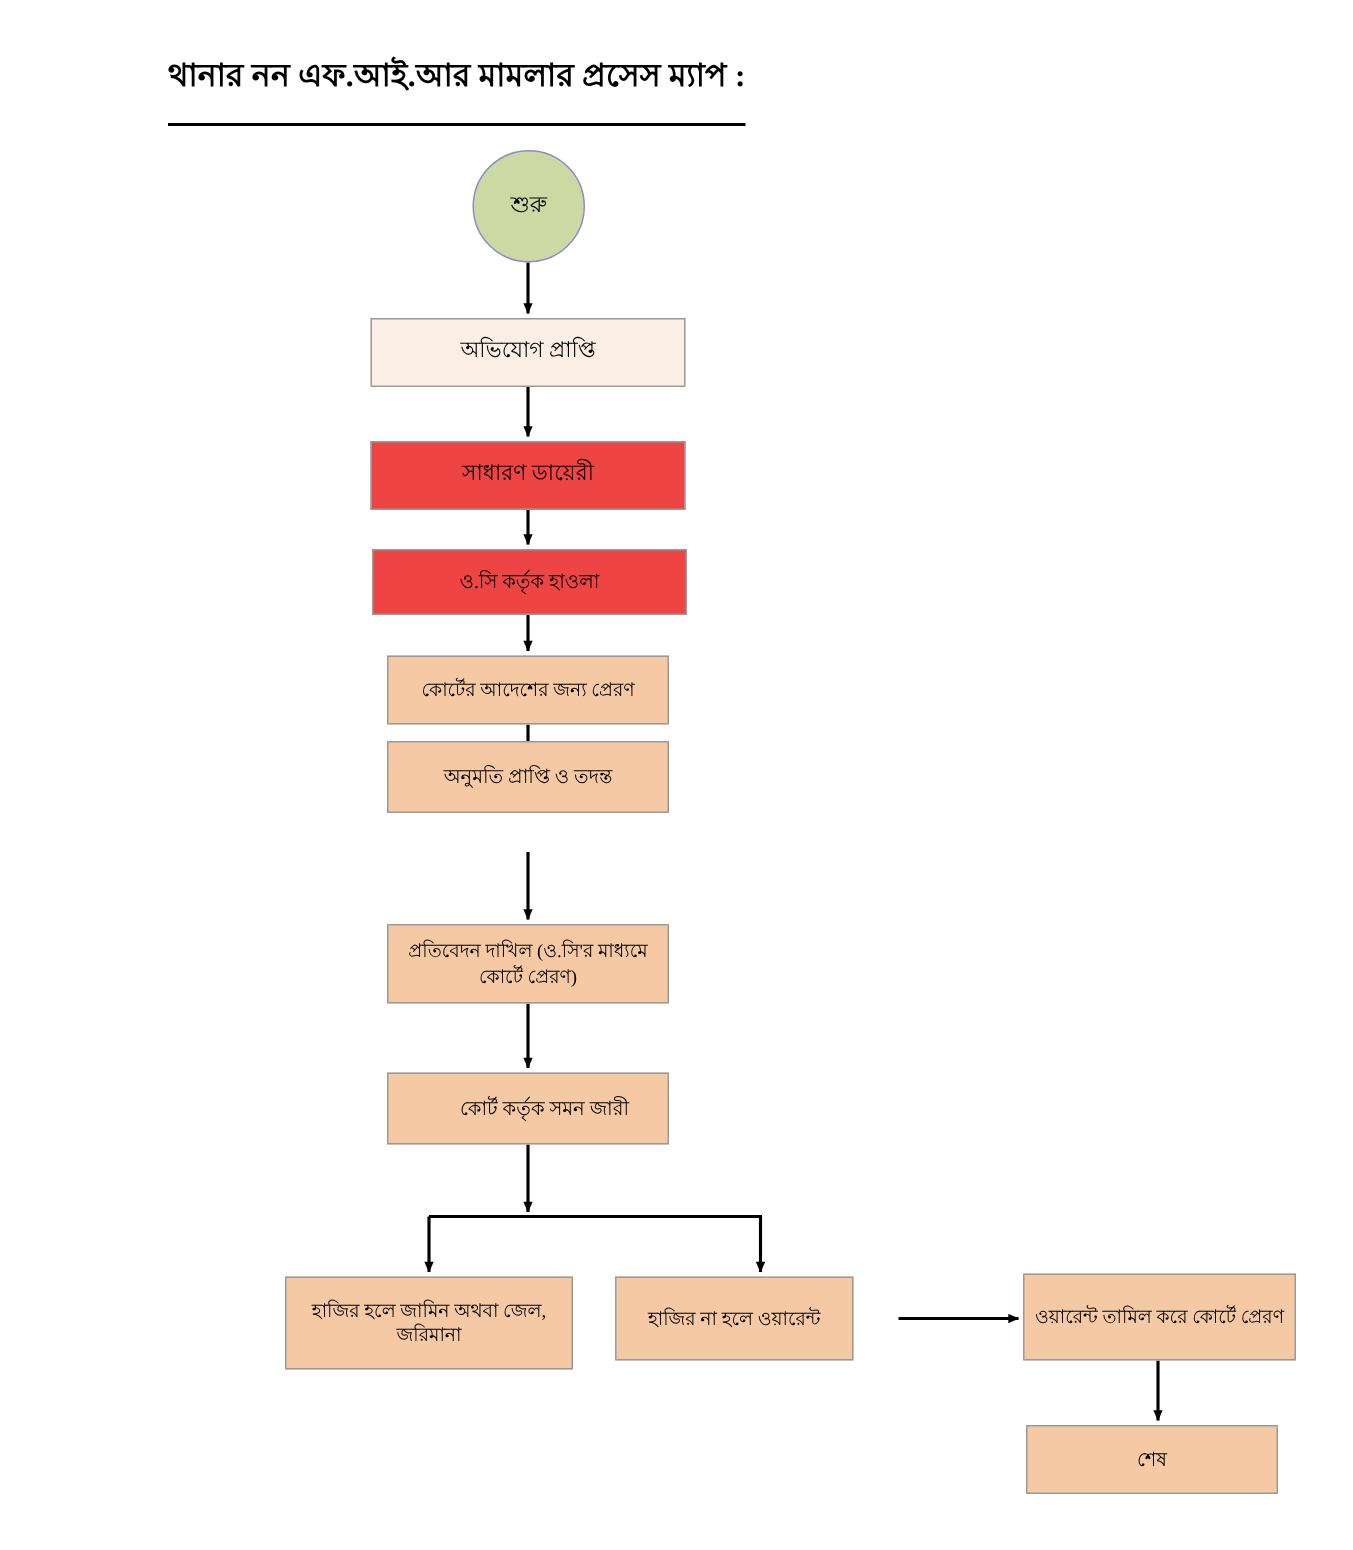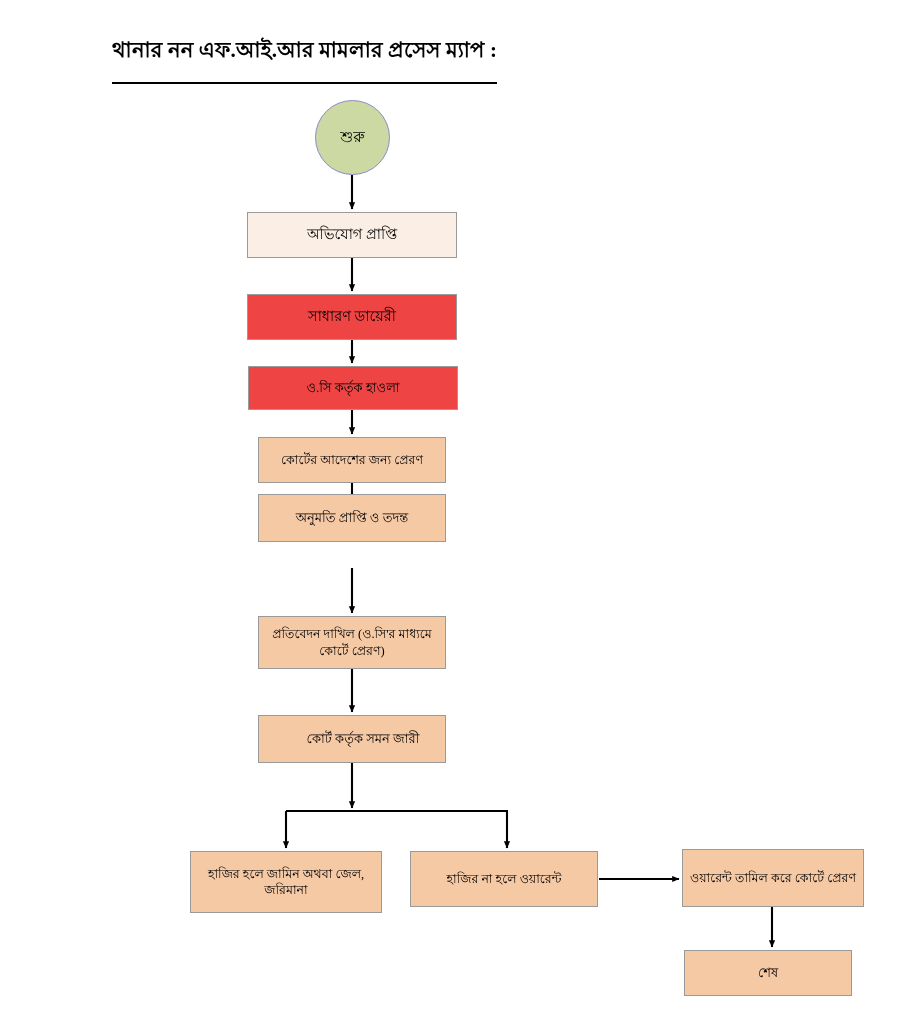--- a/index.html
+++ b/index.html
@@ -158,21 +158,21 @@
   </div>
 
   <div class="node proc fill-orange small" style="left:258px; top:715px; width:188px; height:48px;padding-left:28px;">
     <span>কোর্ট কর্তৃক সমন জারী</span>
   </div>
 
   <div class="node proc fill-orange tiny" style="left:190px; top:851px; width:192px; height:62px;">
     <span>হাজির হলে জামিন অথবা জেল, জরিমানা</span>
   </div>
 
-  <div class="node proc fill-orange tiny" style="left:410px; top:851px; width:188px; height:56px;">
+  <div class="node proc fill-orange tiny" style="left:410px; top:851px; width:159px; height:56px;">
     <span>হাজির না হলে ওয়ারেন্ট</span>
   </div>
 
   <div class="node proc fill-orange tiny" style="left:682px; top:849px; width:182px; height:58px;">
     <span>ওয়ারেন্ট তামিল করে কোর্টে প্রেরণ</span>
   </div>
 
   <div class="node proc fill-orange small" style="left:684px; top:950px; width:168px; height:46px;">
     <span>শেষ</span>
   </div>

